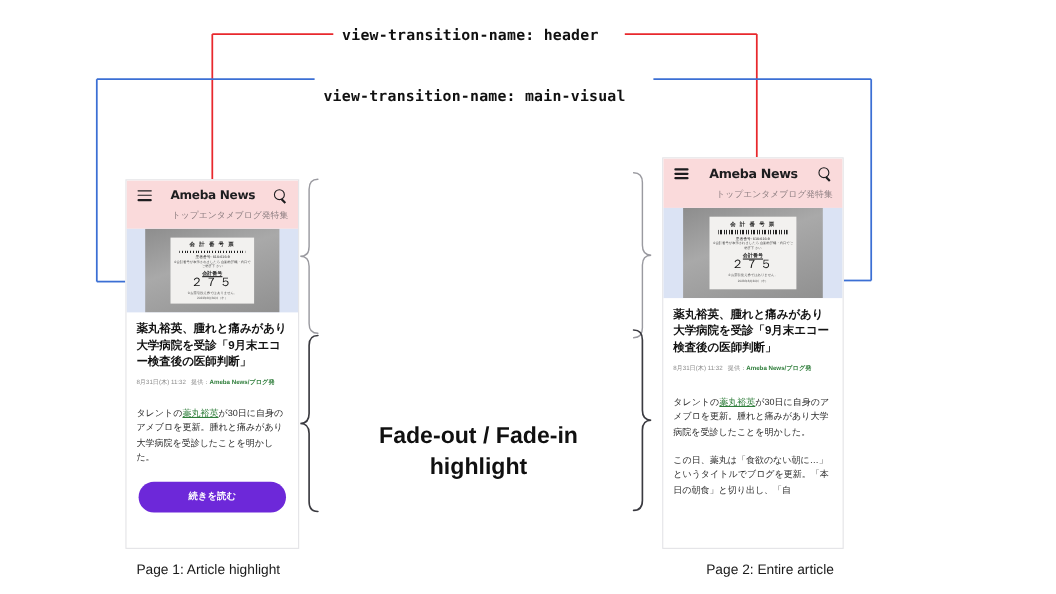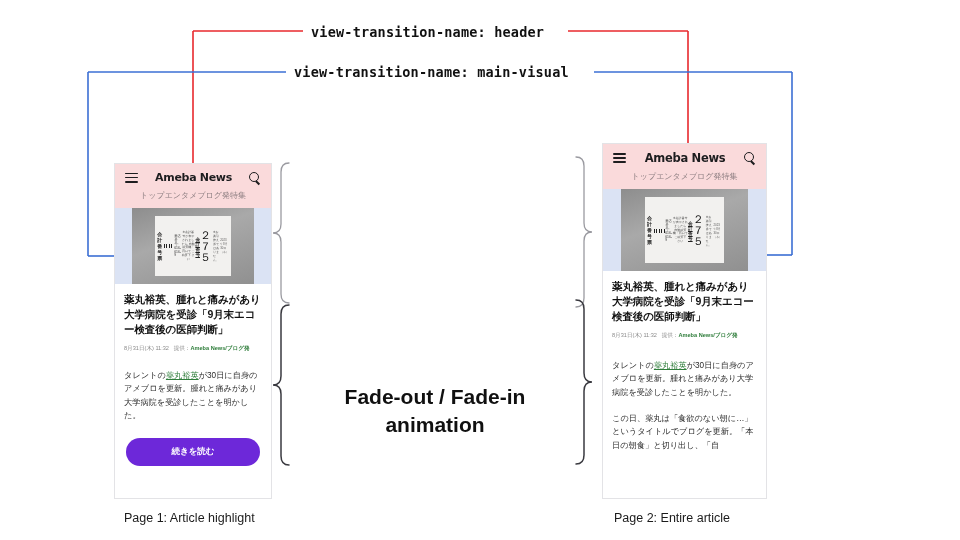--- a/index.html
+++ b/index.html
@@ -19,40 +19,40 @@
   .ann-label{
     position:absolute;
     font-family:"DejaVu Sans Mono","Liberation Mono",monospace;
     font-size:13.5px;
     font-weight:700;
     color:#111;
     white-space:nowrap;
     letter-spacing:0.2px;
   }
   #label-header{left:311px;top:24px;}
-  #label-mainvisual{left:294px;top:64px;}
+  #label-mainvisual{left:294px;top:80px;}
 
   
   .brace-label{position:absolute;text-align:center;white-space:nowrap;}
   #brace-label-noanim{
     left:300px;top:218px;width:270px;
     font-size:19px;color:#6b6b70;font-weight:400;
   }
   #brace-label-fade{
     left:300px;top:383px;width:270px;
     font-size:21px;color:#101010;font-weight:700;line-height:1.35;
     white-space:normal;
   }
 
   
   .page-caption{
     position:absolute;font-size:12.5px;color:#1b1b1b;white-space:nowrap;
   }
   #caption-page1{left:124px;top:511px;}
-  #caption-page2{left:614px;top:511px;}
+  #caption-page2{left:642px;top:511px;}
 
   
   .phone{
     position:absolute;
     background:#ffffff;
     border:1px solid #e3e3e6;
     box-sizing:border-box;
     overflow:hidden;
   }
   #phone1{left:114px;top:163px;width:158px;height:336px;}
@@ -76,42 +76,42 @@
   .hamburger i{display:block;height:1.6px;background:#1d1d1f;border-radius:1px;}
   .search-ico{width:12px;height:12px;position:relative;}
   .search-ico i{
     position:absolute;left:0;top:0;width:8px;height:8px;border:1.5px solid #1d1d1f;border-radius:50%;
   }
   .search-ico b{
     position:absolute;left:7.5px;top:8px;width:4.5px;height:1.5px;background:#1d1d1f;
     transform:rotate(45deg);transform-origin:left center;
   }
   .ph-nav{
-    display:flex;justify-content:center;
+    display:flex;justify-content:flex-end;
     padding:3px 9px 7px 9px;
     font-size:8px;color:#8e7f82;
   }
   .ph-nav span{white-space:nowrap;}
 
   .ph-visual{
     width:100%;height:76px;
     background:#dbe3f4;
     position:relative;
     display:flex;align-items:center;justify-content:center;
     overflow:hidden;
   }
   #phone2 .ph-visual{height:82px;}
   .ph-visual .photo{
     width:78%;height:100%;
     background:linear-gradient(160deg,#8d8d8d 0%,#a9a9a9 40%,#909090 100%);
     display:flex;align-items:center;justify-content:center;
   }
   .ticket{
     width:62%;height:80%;background:#f2f1ef;
-    display:flex;flex-direction:row;align-items:center;justify-content:flex-start;
+    display:flex;flex-direction:column;align-items:center;justify-content:flex-start;
     padding:3px 2px;box-sizing:border-box;
   }
   .tk-title{font-size:5px;color:#2a2a2a;letter-spacing:1.2px;font-weight:700;}
   .tk-bars{width:84%;height:4px;margin:2px 0 1px 0;
     background:repeating-linear-gradient(90deg,#222 0 1px,#f2f1ef 1px 2px,#222 2px 3.2px,#f2f1ef 3.2px 5px);}
   .tk-line{font-size:3.6px;color:#3a3a3a;margin-top:1px;transform:scale(.95);}
   .tk-small{font-size:3px;color:#4a4a4a;line-height:1.25;text-align:center;margin-top:1px;}
   .tk-label{font-size:4.6px;color:#1f1f1f;text-decoration:underline;font-weight:700;margin-top:2px;}
   .tk-num{font-size:11px;color:#111;letter-spacing:2px;font-weight:500;line-height:1;margin-top:1px;}
   .tk-note{font-size:3px;color:#4a4a4a;margin-top:1px;}
@@ -163,21 +163,21 @@
     <path d="M576,157 q8,0 8,9 l0,57 q0,9 8,9 q-8,0 -8,9 l0,57 q0,9 -8,9" stroke="#9a9aa0" stroke-width="1.3" fill="none" stroke-linecap="round"></path>
 
     <path d="M289,305 q-8,0 -8,9 l0,62 q0,9 -8,9 q8,0 8,9 l0,62 q0,9 8,9" stroke="#3a3a40" stroke-width="1.5" fill="none" stroke-linecap="round"></path>
 
     <path d="M576,300 q8,0 8,9 l0,64 q0,9 8,9 q-8,0 -8,9 l0,64 q0,9 -8,9" stroke="#3a3a40" stroke-width="1.5" fill="none" stroke-linecap="round"></path>
   </svg>
 
   <div class="ann-label" id="label-header">view-transition-name: header</div>
   <div class="ann-label" id="label-mainvisual">view-transition-name: main-visual</div>
 
-  <div class="brace-label" id="brace-label-fade">Fade-out / Fade-in animation</div>
+  <div class="brace-label" id="brace-label-fade">Fade-out / Fade-in highlight</div>
 
   <div class="page-caption" id="caption-page1">Page 1: Article highlight</div>
   <div class="page-caption" id="caption-page2">Page 2: Entire article</div>
 
   <div class="phone" id="phone1">
 
     <div class="ph-header">
       <div class="ph-topbar">
         <span class="hamburger">
             <i></i>

